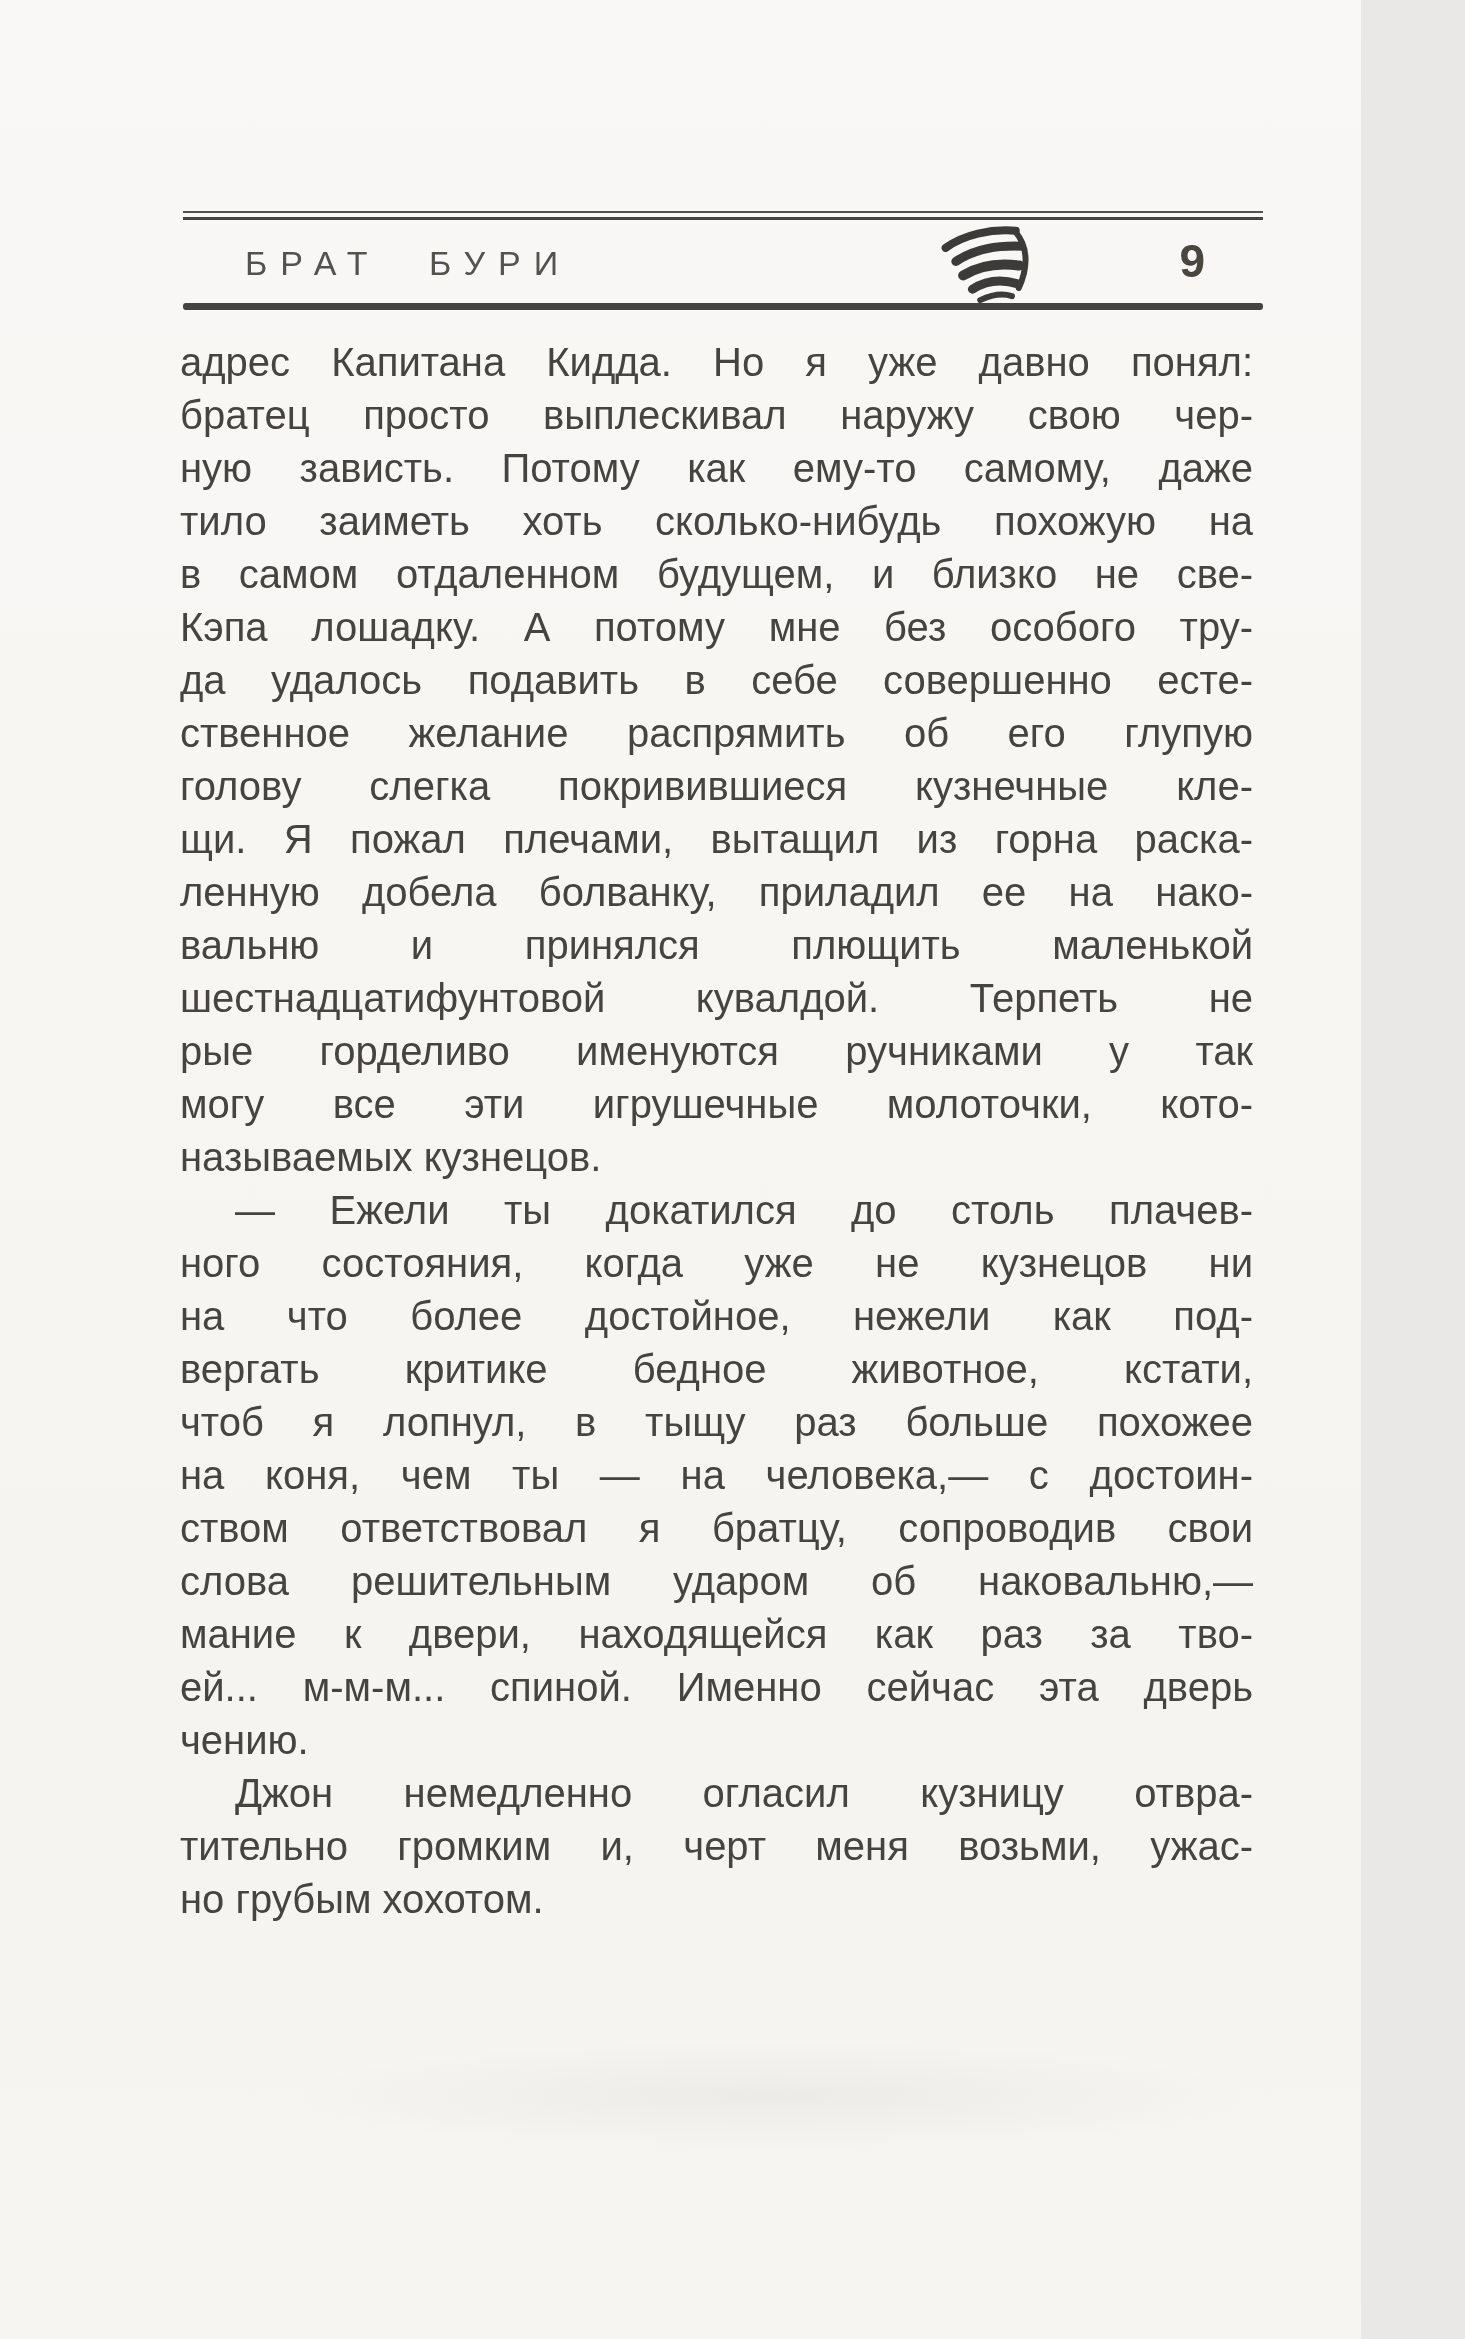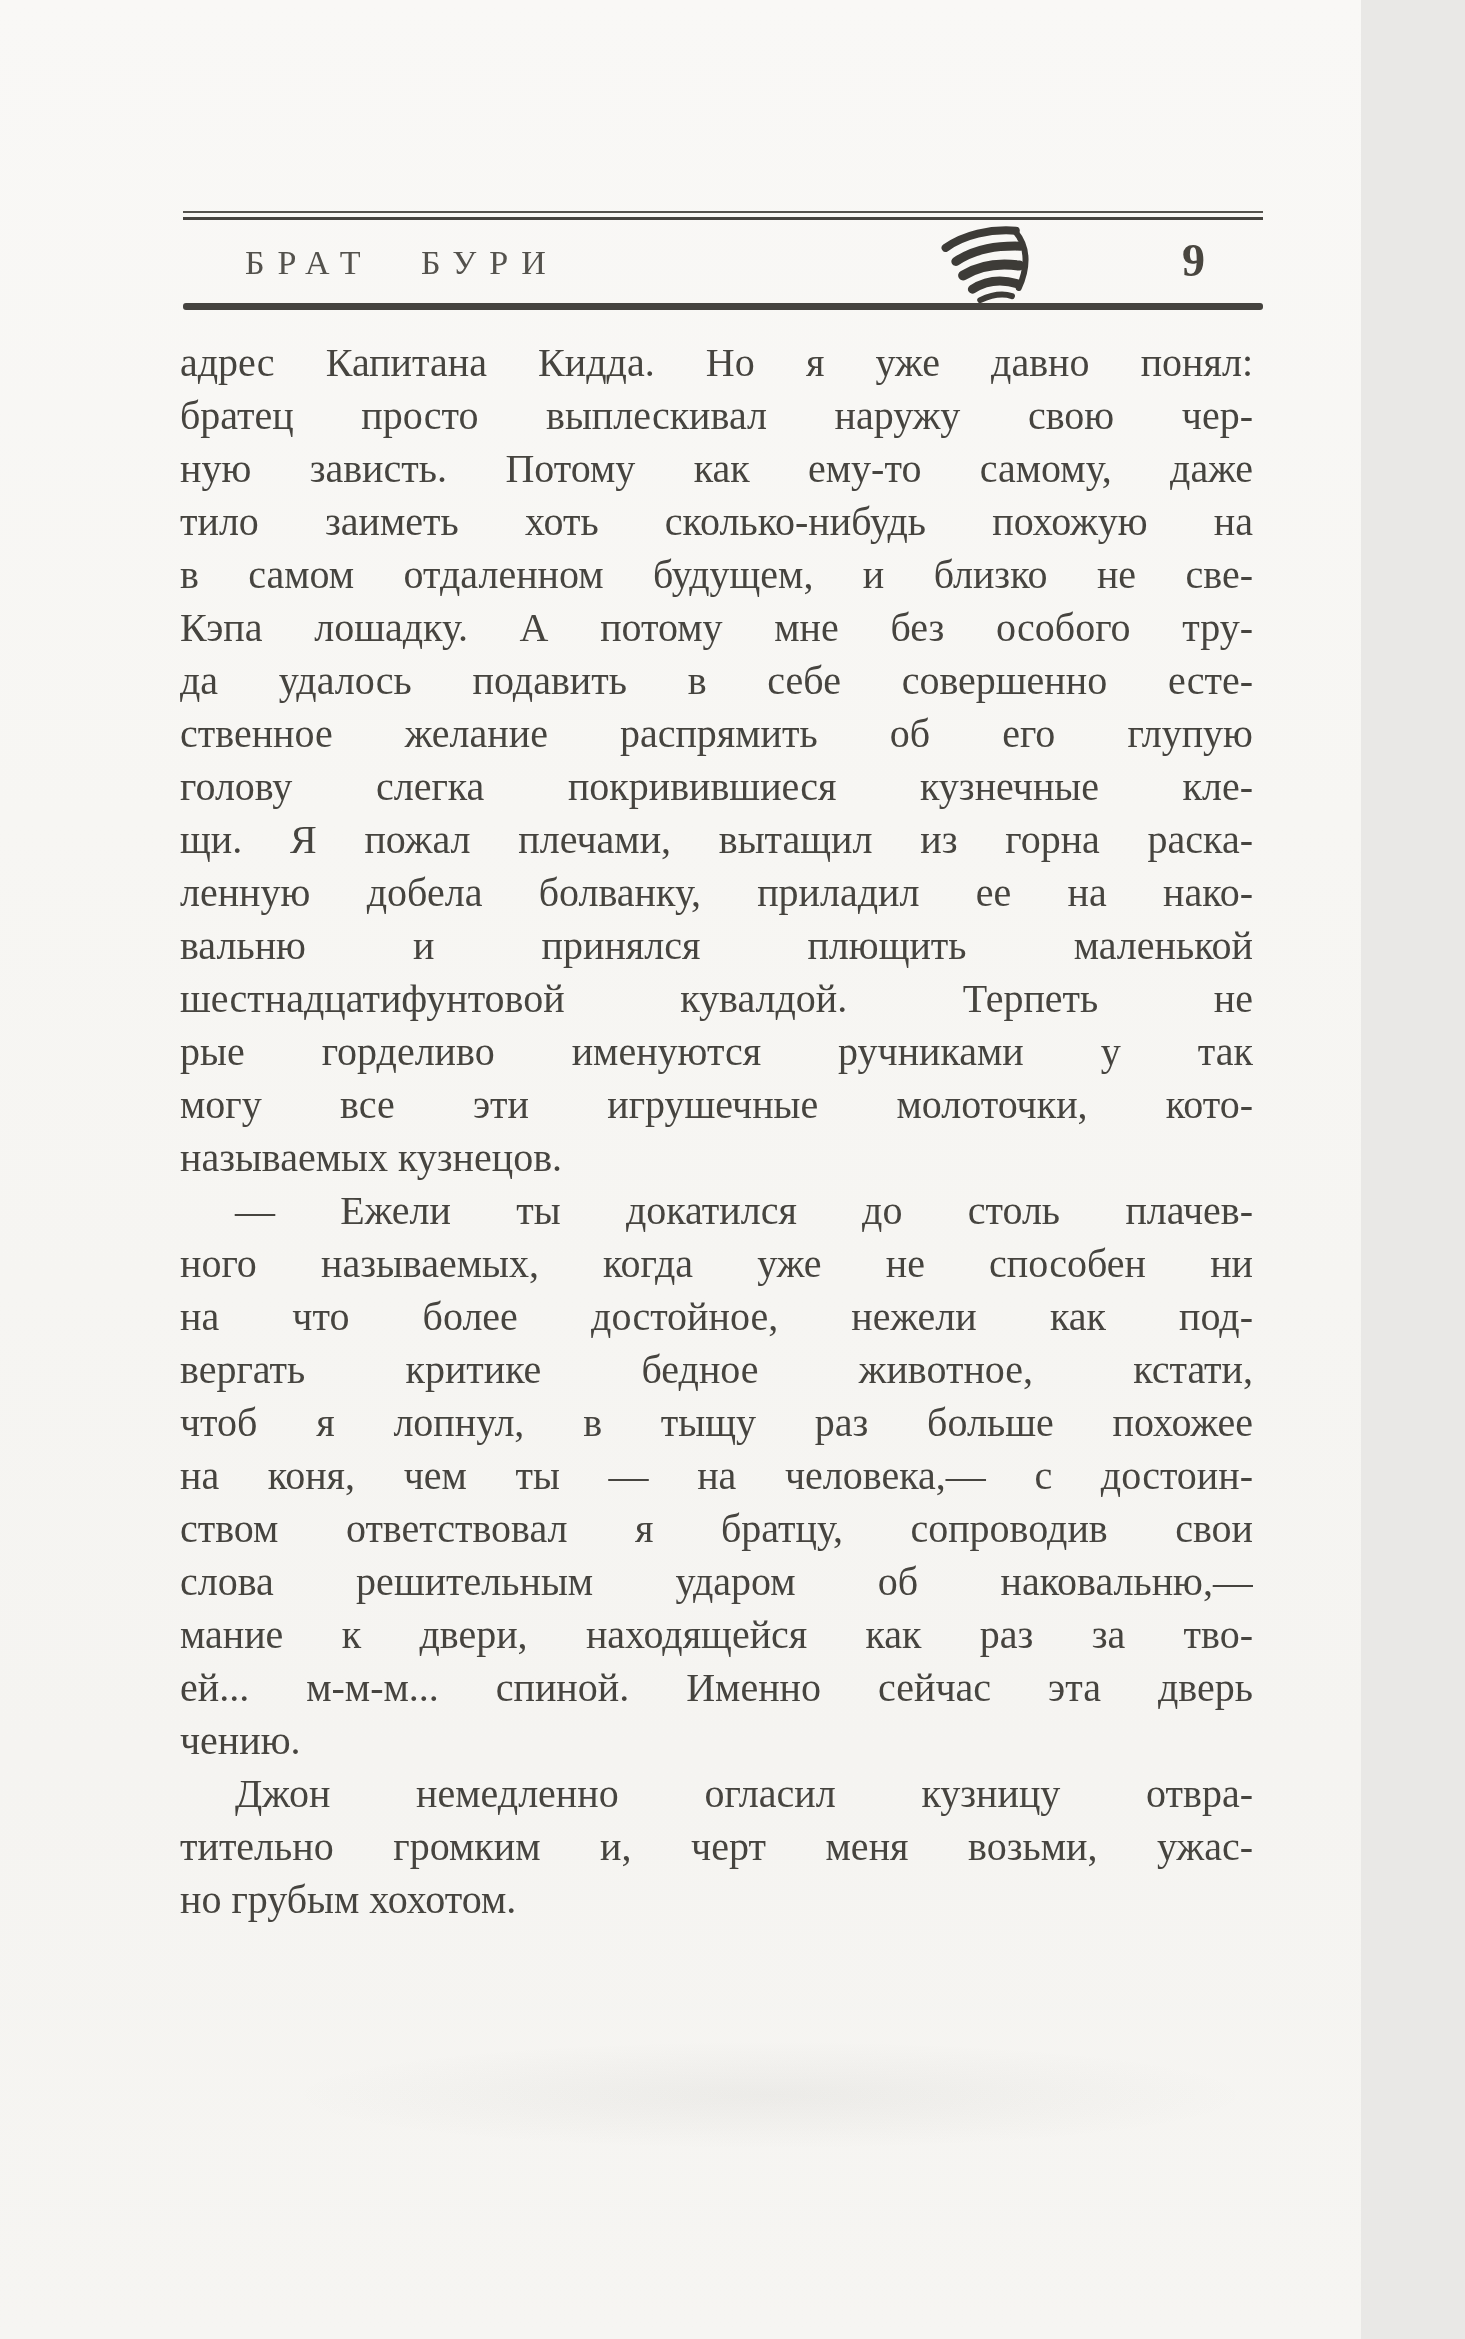--- a/index.html
+++ b/index.html
@@ -1,21 +1,21 @@
 <!DOCTYPE html>
 <html><head>
 <meta charset="utf-8">
 <style>
   html,body{margin:0;padding:0;background:#e9e8e6;}
   .page{
     position:relative;
     width:1361px;height:2339px;
     background:linear-gradient(180deg,#f9f8f6 0%,#f7f6f3 35%,#f5f4f1 75%,#f6f5f2 100%);
     overflow:hidden;
-    font-family:Liberation Serif, serif;
+    font-family:Liberation Sans, sans-serif;
   }
   
   .rule-double{
     position:absolute;top:211px;left:183px;width:1080px;height:4px;
     border-top:2px solid #55534e;
     border-bottom:3px solid #45433f;
   }
   .header-row{position:absolute;top:222px;left:183px;width:1080px;height:81px;}
   .running-title{
     position:absolute;left:62px;top:24px;
@@ -92,21 +92,21 @@
         <div class="line">щи. Я пожал плечами, вытащил из горна раска-</div>
         <div class="line">ленную добела болванку, приладил ее на нако-</div>
         <div class="line">вальню и принялся плющить маленькой</div>
         <div class="line">шестнадцатифунтовой кувалдой. Терпеть не</div>
         <div class="line">рые горделиво именуются ручниками у так</div>
         <div class="line">могу все эти игрушечные молоточки, кото-</div>
         <div class="line endline">называемых кузнецов.</div>
       </div>
       <div class="paragraph">
         <div class="line indent">— Ежели ты докатился до столь плачев-</div>
-        <div class="line">ного называемых, когда уже не способен ни</div>
+        <div class="line">ного состояния, когда уже не кузнецов ни</div>
         <div class="line">на что более достойное, нежели как под-</div>
         <div class="line">вергать критике бедное животное, кстати,</div>
         <div class="line">чтоб я лопнул, в тыщу раз больше похожее</div>
         <div class="line">на коня, чем ты — на человека,— с достоин-</div>
         <div class="line">ством ответствовал я братцу, сопроводив свои</div>
         <div class="line">слова решительным ударом об наковальню,—</div>
         <div class="line">мание к двери, находящейся как раз за тво-</div>
         <div class="line">ей... м-м-м... спиной. Именно сейчас эта дверь</div>
         <div class="line endline">чению.</div>
       </div>

